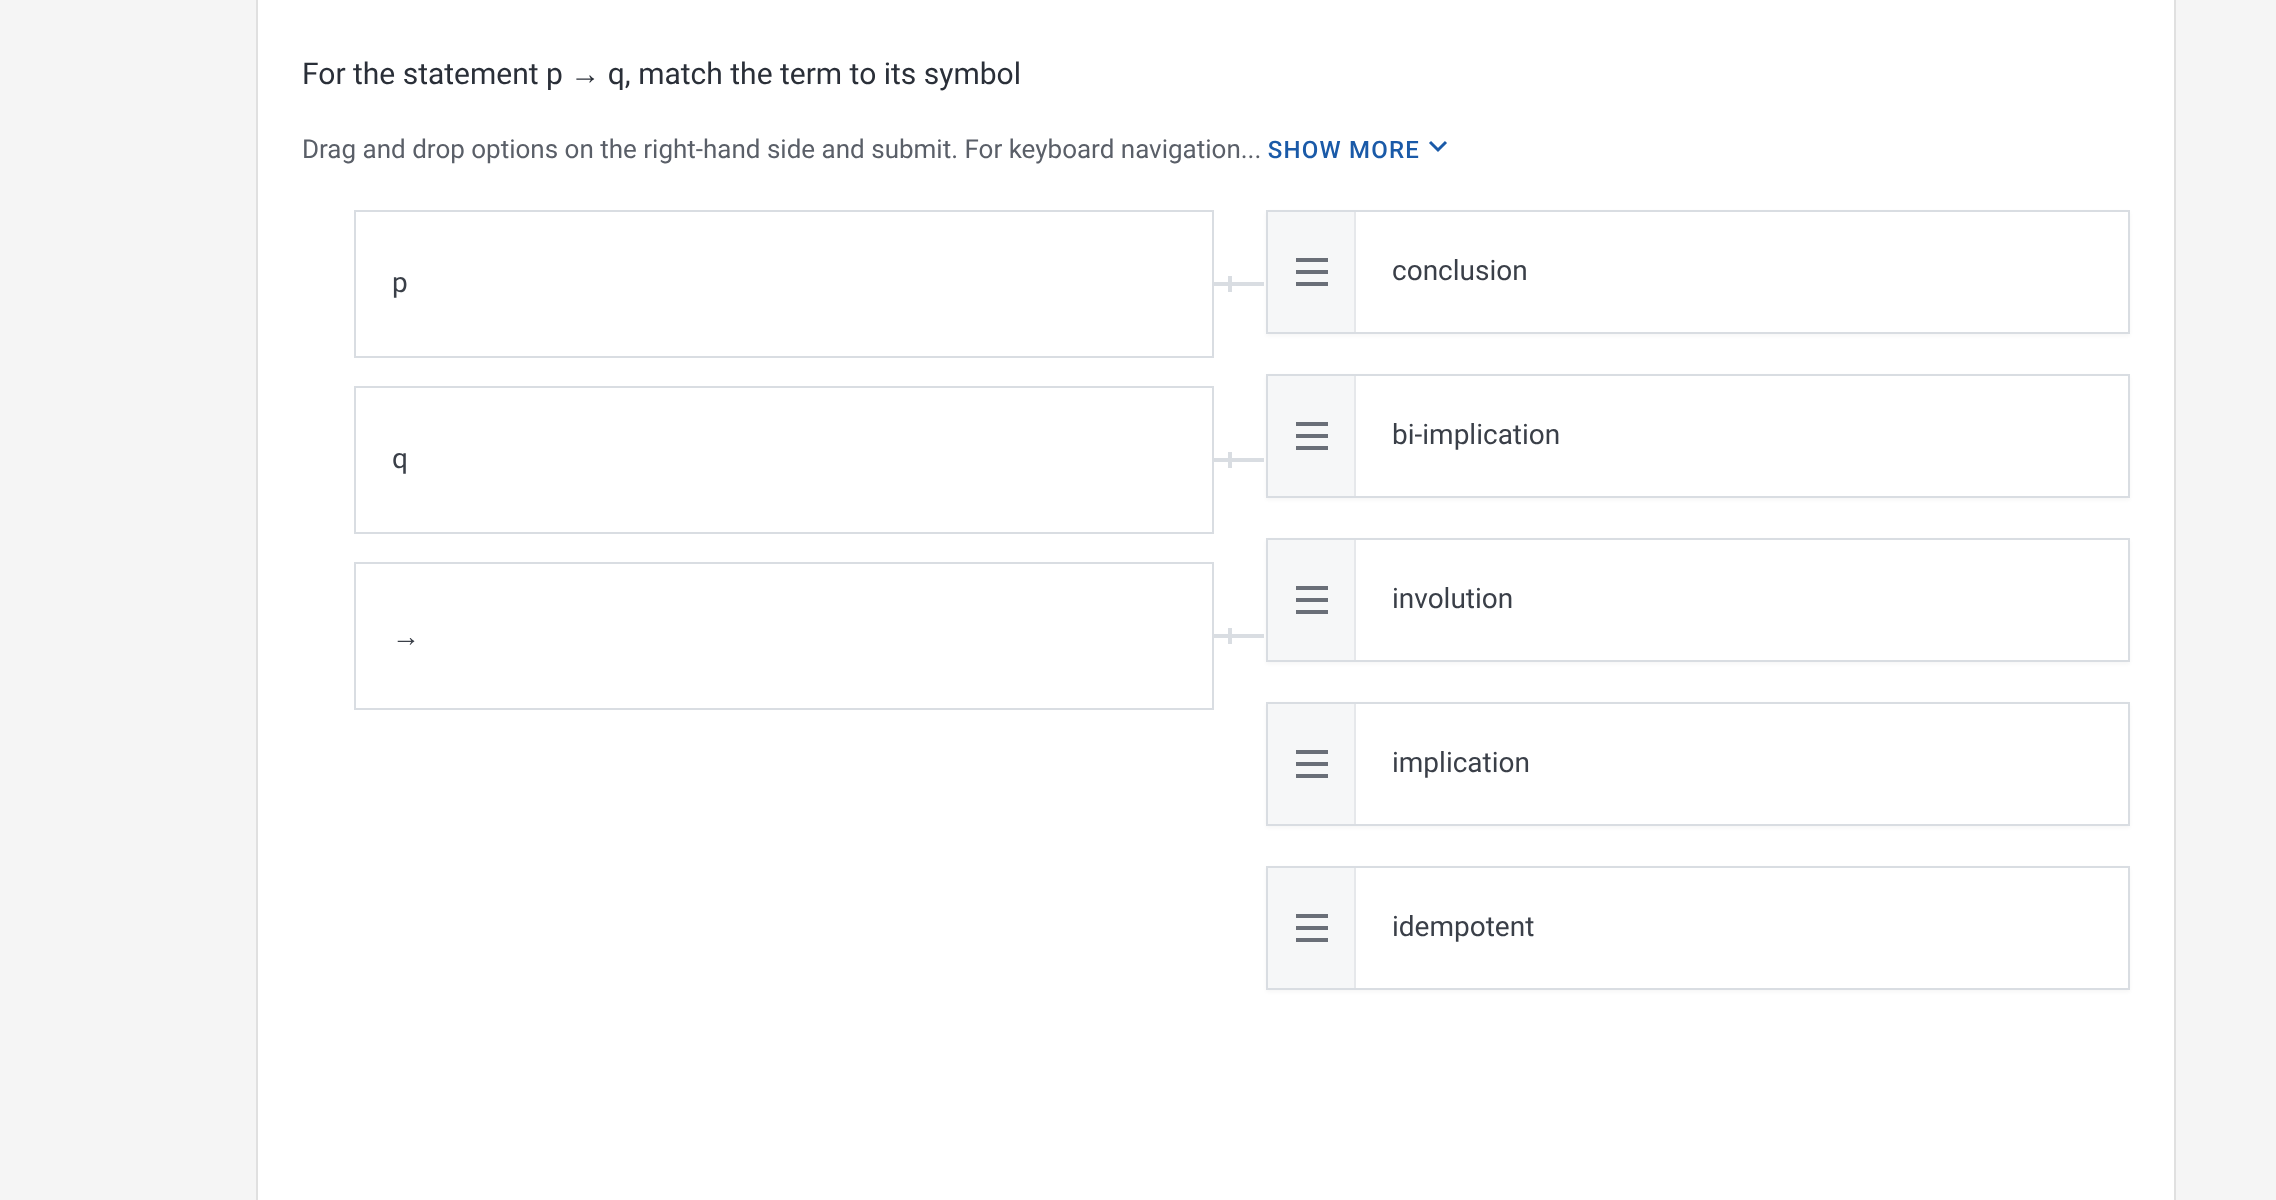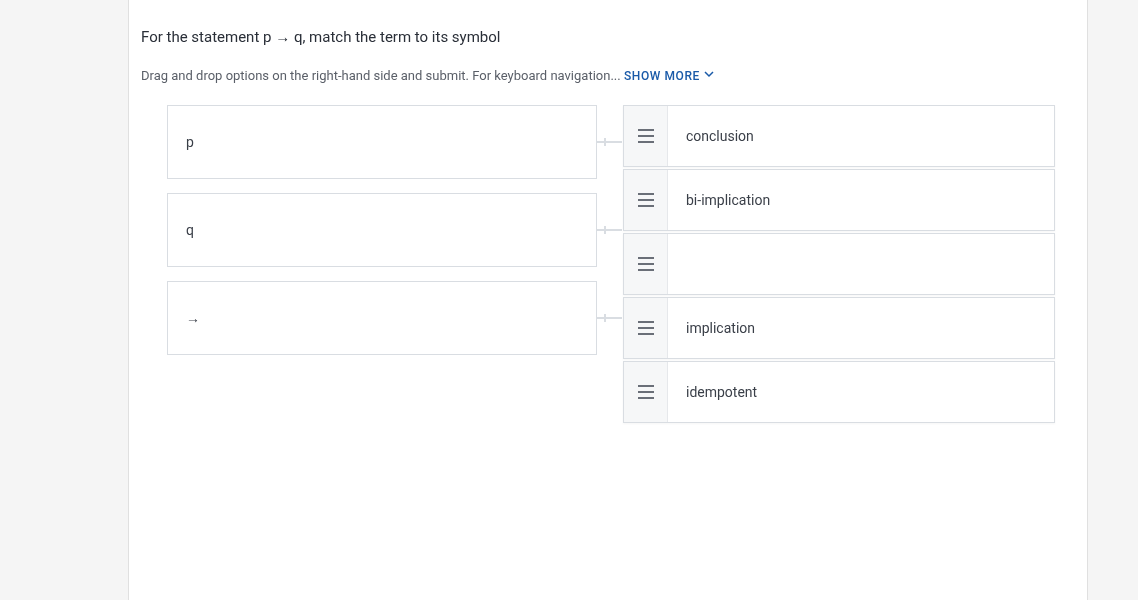--- a/index.html
+++ b/index.html
@@ -17,21 +17,21 @@
   }
   .content-card {
     position: absolute;
     left: 128px;
     top: 0;
     width: 960px;
     height: 600px;
     background: #fff;
     border-left: 1px solid #e0e0e0;
     border-right: 1px solid #e0e0e0;
-    padding: 28px 22px 0 12px;
+    padding: 28px 22px 0 22px;
   }
   .question-title {
     font-size: 15px;
     color: #2a2f38;
     margin-bottom: 22px;
     font-weight: 400;
   }
   .instructions {
     font-size: 13px;
     color: #5a5f68;
@@ -91,21 +91,21 @@
     width: 2px;
     height: 8px;
     background: #d9dde2;
   }
   .option {
     height: 62px;
     border: 1px solid #d9dde2;
     background: #fff;
     display: flex;
     align-items: stretch;
-    margin-bottom: 2px;
+    margin-bottom: 20px;
     box-shadow: 0 1px 2px rgba(0,0,0,0.04);
   }
   .drag-handle {
     width: 44px;
     background: #f6f7f8;
     border-right: 1px solid #e6e8eb;
     display: flex;
     align-items: center;
     justify-content: center;
     cursor: grab;
@@ -171,20 +171,21 @@
               </svg>
           </div>
           <div class="option-label">bi-implication</div>
         </div>
         <div class="option">
           <div class="drag-handle">
             <svg viewBox="0 0 16 14">
                 <path d="M0 1h16M0 7h16M0 13h16" stroke="#6a6f78" stroke-width="2"></path>
               </svg>
           </div>
+          <div class="option-label">involution</div>
         </div>
         <div class="option">
           <div class="drag-handle">
             <svg viewBox="0 0 16 14">
                 <path d="M0 1h16M0 7h16M0 13h16" stroke="#6a6f78" stroke-width="2"></path>
               </svg>
           </div>
           <div class="option-label">implication</div>
         </div>
         <div class="option">

